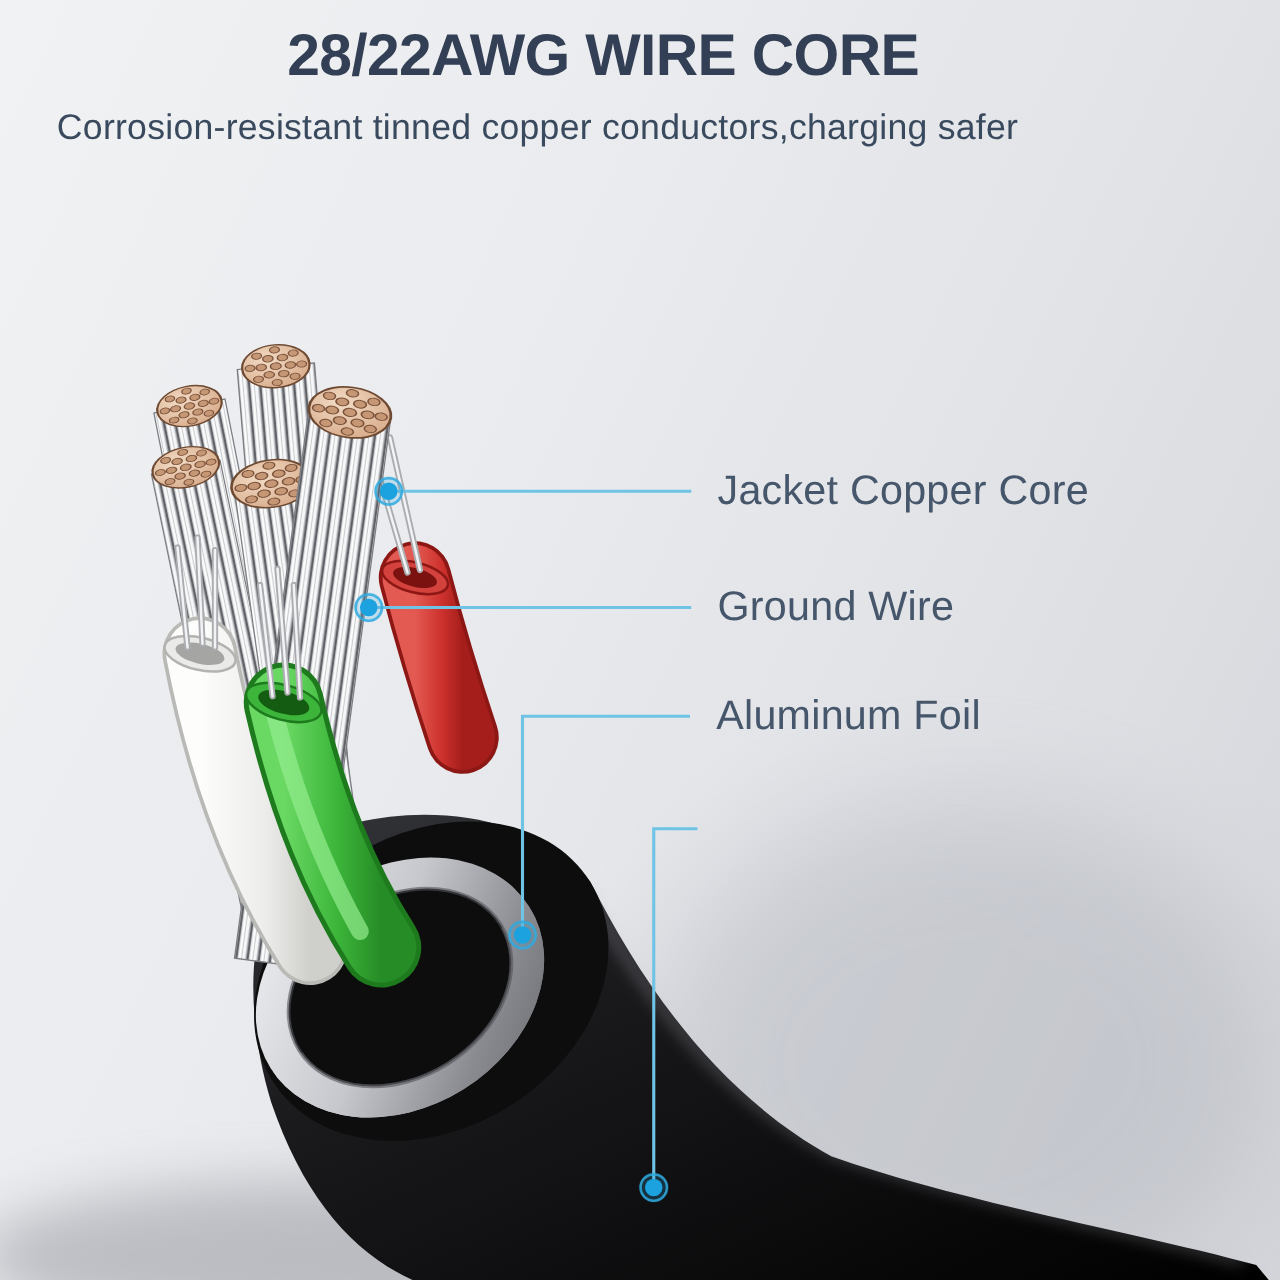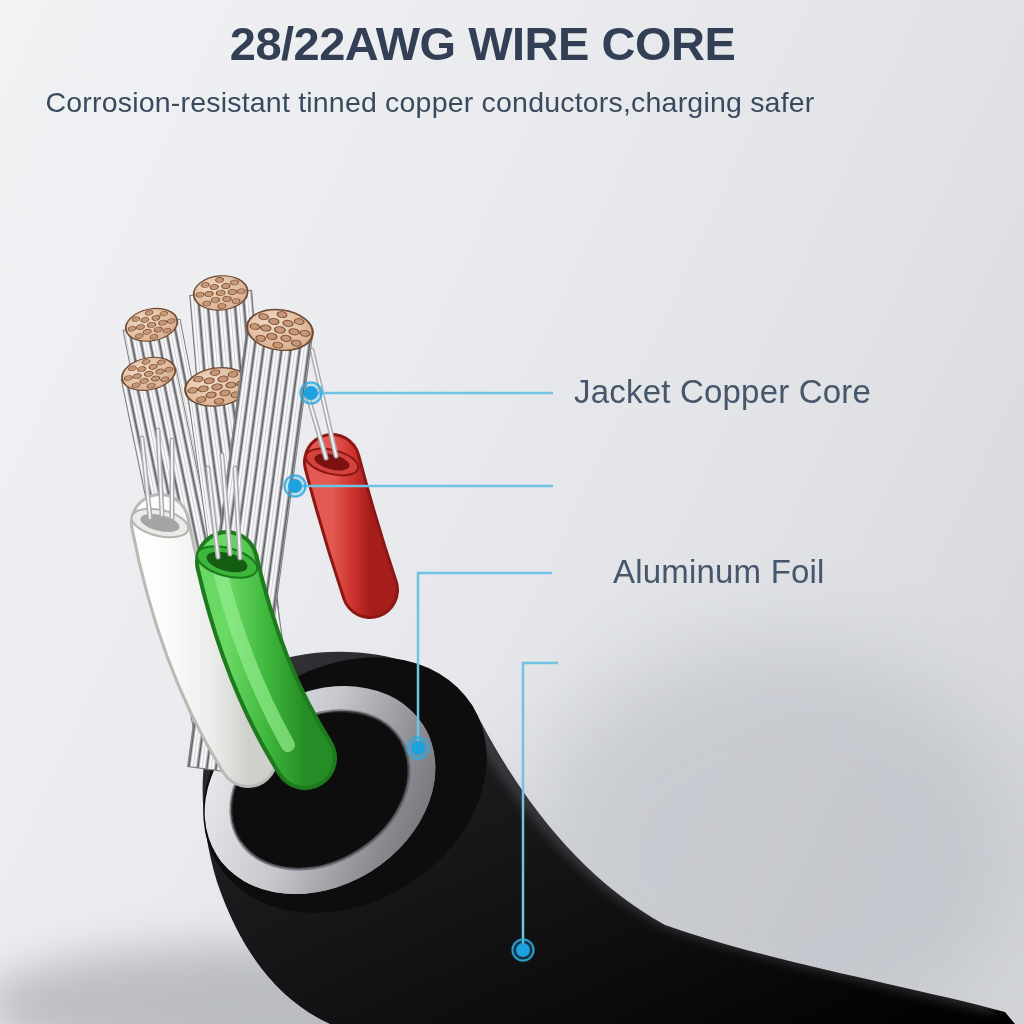--- a/index.html
+++ b/index.html
@@ -17,21 +17,21 @@
     position:absolute;top:86px;left:0;width:860px;text-align:center;
     font-size:28.5px;font-weight:400;color:#3a4a5e;letter-spacing:0.2px;
   }
   .art{position:absolute;left:0;top:0;width:1024px;height:1024px;}
   .callout{
     position:absolute;font-size:33px;font-weight:400;color:#46566b;
     letter-spacing:0.2px;white-space:nowrap;
   }
   #co-tinned{left:574px;top:373px;}
   #co-ground{left:574px;top:466px;}
-  #co-foil{left:573px;top:553px;margin-left:40px;}
+  #co-foil{left:573px;top:553px;}
   #co-pvc{left:573px;top:643px;}
 </style>
 </head>
 <body>
 
 <div class="stage">
 
   <div class="title">28/22AWG WIRE CORE</div>
   <div class="subtitle">Corrosion-resistant tinned copper conductors,charging safer</div>
 
@@ -234,15 +234,16 @@
       </g>
       <g transform="translate(523,950)">
         <circle r="12" fill="#2faae0" opacity="0.22"></circle>
           <circle r="10.5" fill="none" stroke="#2faae0" stroke-width="2" opacity="0.85"></circle>
           <circle r="7" fill="#1ca2df"></circle>
       </g>
     </g>
   </svg>
 
   <div class="callout" id="co-tinned">Jacket Copper Core</div>
+  <div class="callout" id="co-ground">Ground Wire</div>
   <div class="callout" id="co-foil">Aluminum Foil</div>
 
 </div>
 
 </body></html>

